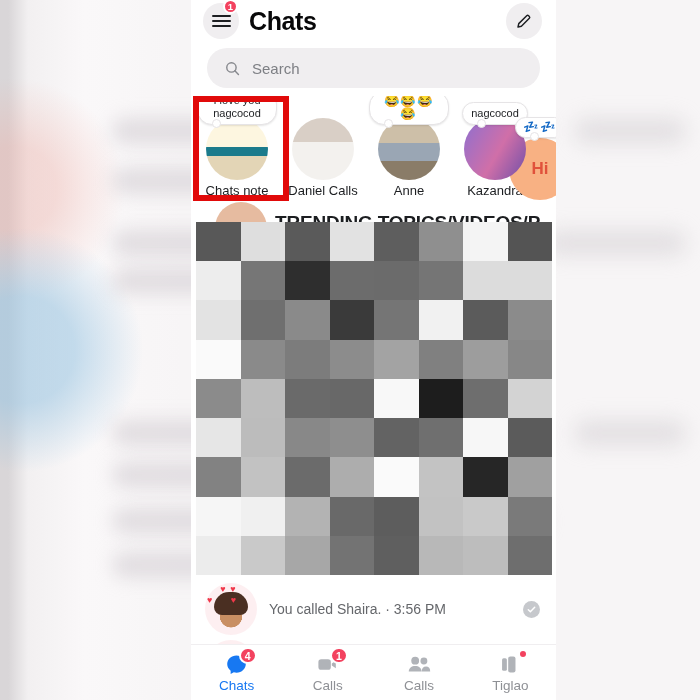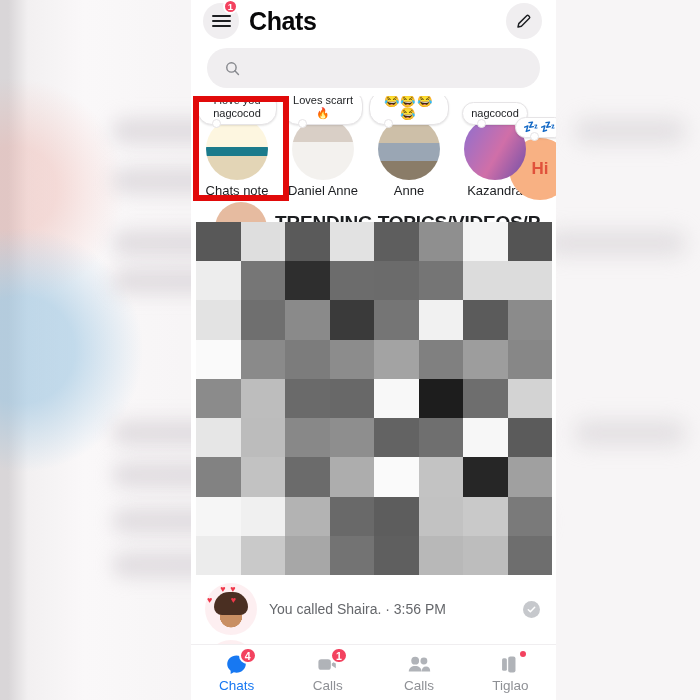--- a/index.html
+++ b/index.html
@@ -218,35 +218,35 @@
       </svg>
     </div>
   </div>
 
   <div id="search-wrap">
     <div id="search-bar">
       <svg width="17" height="17" viewBox="0 0 24 24">
         <circle cx="10.5" cy="10.5" r="6.6" fill="none" stroke="#86888d" stroke-width="2"></circle>
         <line x1="15.3" y1="15.3" x2="20.4" y2="20.4" stroke="#86888d" stroke-width="2" stroke-linecap="round"></line>
       </svg>
+      <input id="search-input" type="text" placeholder="Search" style="">
     </div>
   </div>
 
   <div id="notes-row">
 
     <div class="note-cell">
       <div class="bubble">I love you nagcocod</div>
       <div class="avatar av-note"></div>
       <div class="note-name">Chats note</div>
     </div>
 
     <div class="note-cell">
-      <div class="bubble">Loves scarrt 🔥</div>
       <div class="avatar av-dp"></div>
-      <div class="note-name">Daniel Anne</div>
+      <div class="note-name">Daniel Calls</div>
     </div>
 
     <div class="note-cell">
       <div class="bubble emoji">😂😂😂😂</div>
       <div class="avatar av-anne"></div>
       <div class="note-name">Anne</div>
     </div>
 
     <div class="note-cell">
       <div class="bubble">nagcocod</div>

